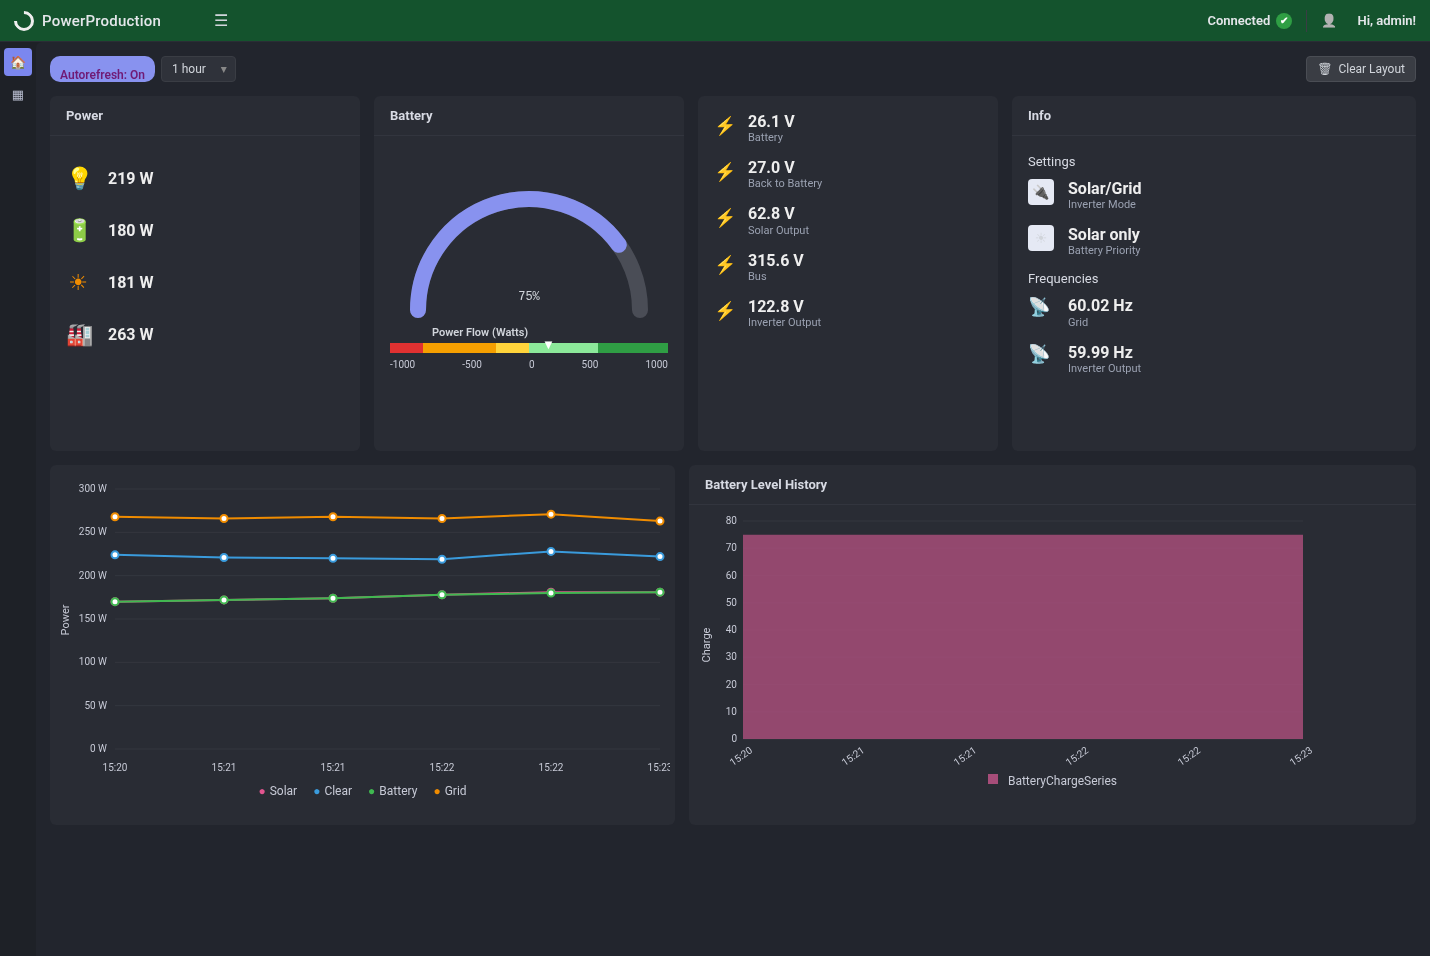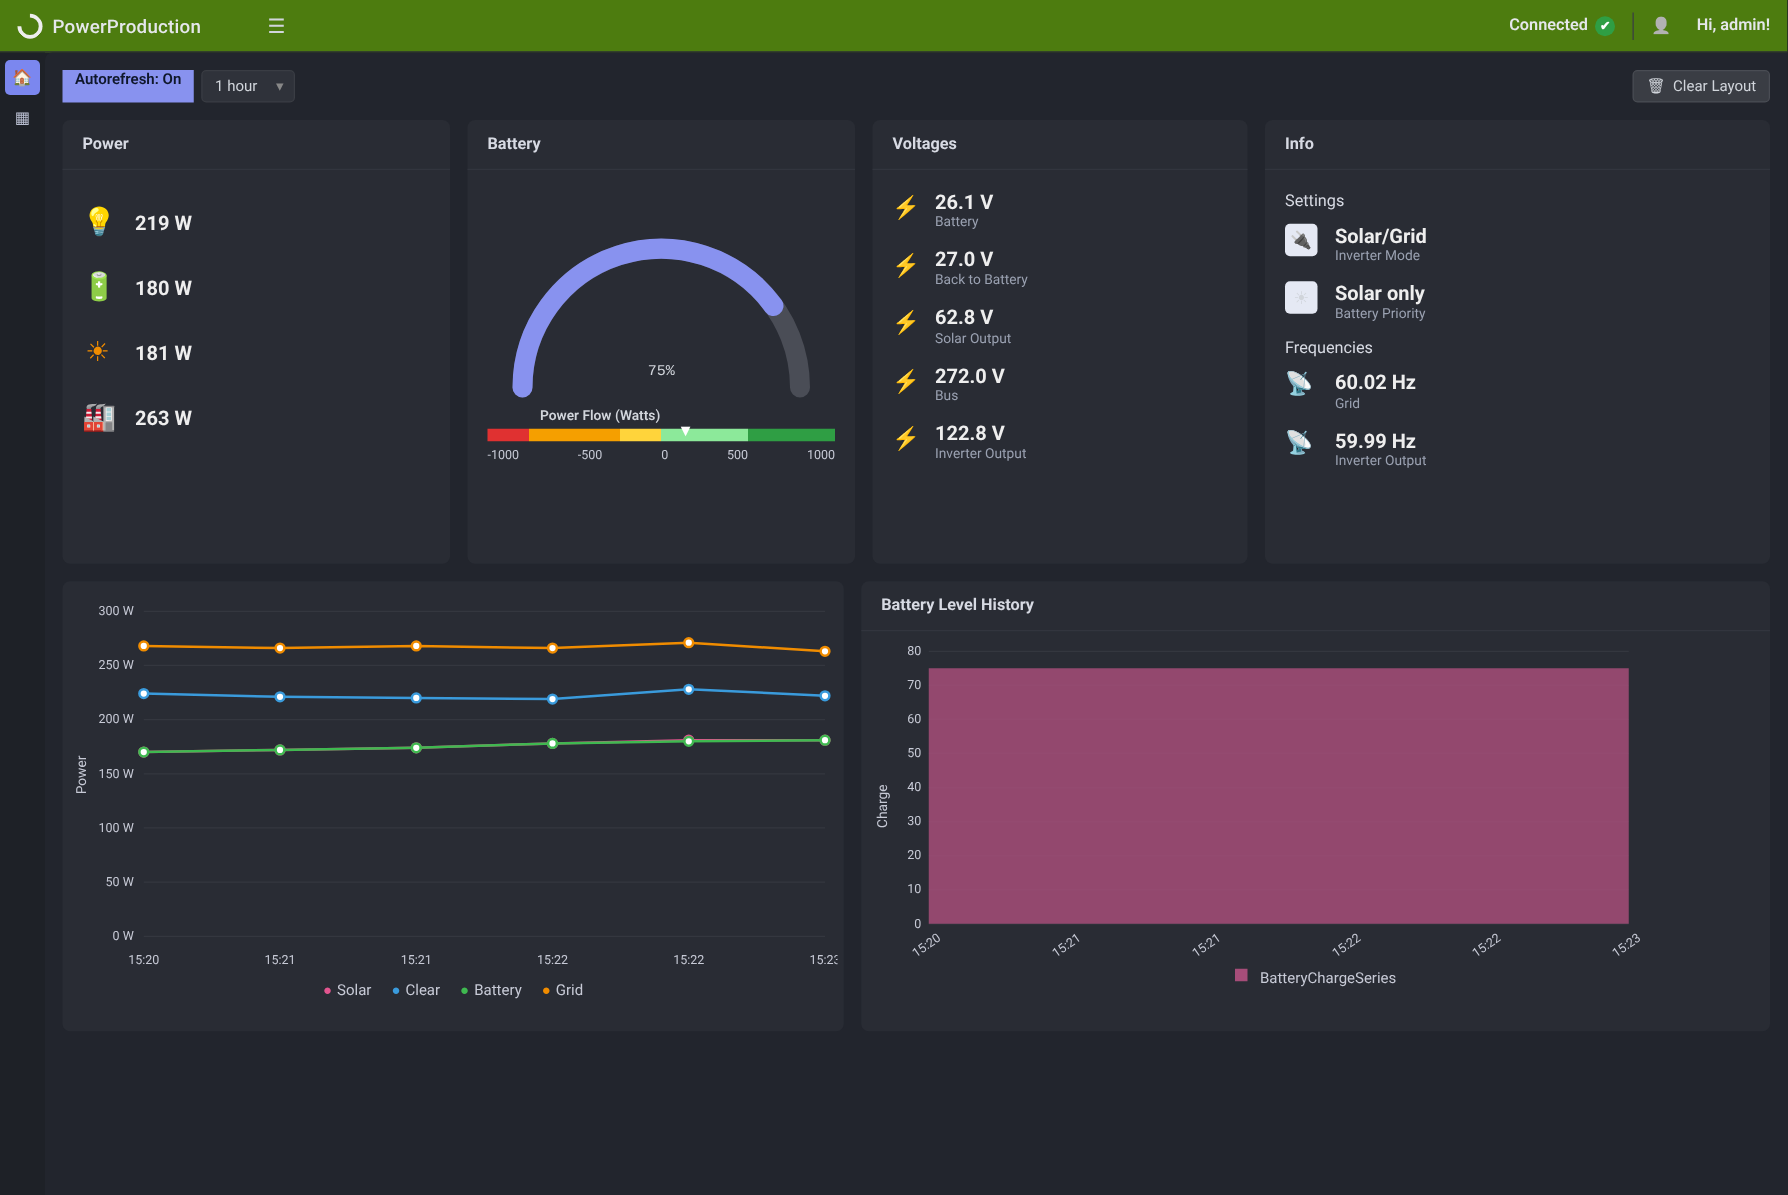--- a/index.html
+++ b/index.html
@@ -8,21 +8,21 @@
     color: #d1d5db;
     font-family: -apple-system, BlinkMacSystemFont, "Segoe UI", Roboto, sans-serif;
     font-size: 13px;
     width: 1430px;
     height: 956px;
     overflow: hidden;
   }
   
   .topbar {
     height: 42px;
-    background: #4d7c0f;
+    background: #14532d;
     display: flex;
     align-items: center;
     padding: 0 14px;
     border-bottom: 1px solid #2a2d35;
   }
   .brand { display: flex; align-items: center; gap: 8px; width: 200px; }
   .brand-icon {
     width: 20px; height: 20px; border: 3px solid #eee; border-radius: 50%;
     border-left-color: transparent; transform: rotate(45deg);
   }
@@ -54,23 +54,23 @@
   .main {
     position:absolute; left:36px; top:42px; right:0; bottom:0;
     padding: 14px 14px 14px 14px;
     background: #22252d;
     border-radius: 6px 0 0 0;
   }
   .toolbar {
     display:flex; align-items:center; gap:6px; margin-bottom:14px;
   }
   .btn-autorefresh {
-    background:#8892ef; color:#0f172a; font-weight:600;
-    height:26px; padding:0 10px; border-radius:0;
-    display:flex; align-items:flex-start; cursor:pointer; font-size:12px;
+    background:#8892ef; color:#701a75; font-weight:600;
+    height:26px; padding:0 10px; border-radius:10px;
+    display:flex; align-items:flex-end; cursor:pointer; font-size:12px;
   }
   .select-range {
     height:26px; background:#2f323a; color:#d1d5db; border:1px solid #3a3d44;
     border-radius:4px; padding:0 29px 0 10px; font-size:12px; cursor:pointer;
     display:flex; align-items:center; position:relative;
   }
   .select-range::after { content:"▾"; position:absolute; right:8px; color:#888; }
   .toolbar-spacer { flex:1; }
   .btn-clear {
     height:26px; background:#3a3d44; color:#d1d5db; border:1px solid #4a4d54;
@@ -223,21 +223,20 @@
             <span>-500</span>
             <span>0</span>
             <span>500</span>
             <span>1000</span>
           </div>
         </div>
       </div>
     </div>
 
     <div class="card" style="height:355px">
-      <div class="card-head">Voltages</div>
       <div class="card-body">
         <div class="vrow">
           <span class="vico">⚡</span>
           <div>
             <div class="vval">26.1 V</div>
             <div class="vlbl">Battery</div>
           </div>
         </div>
         <div class="vrow">
           <span class="vico">⚡</span>
@@ -249,21 +248,21 @@
         <div class="vrow">
           <span class="vico">⚡</span>
           <div>
             <div class="vval">62.8 V</div>
             <div class="vlbl">Solar Output</div>
           </div>
         </div>
         <div class="vrow">
           <span class="vico">⚡</span>
           <div>
-            <div class="vval">272.0 V</div>
+            <div class="vval">315.6 V</div>
             <div class="vlbl">Bus</div>
           </div>
         </div>
         <div class="vrow">
           <span class="vico">⚡</span>
           <div>
             <div class="vval">122.8 V</div>
             <div class="vlbl">Inverter Output</div>
           </div>
         </div>

